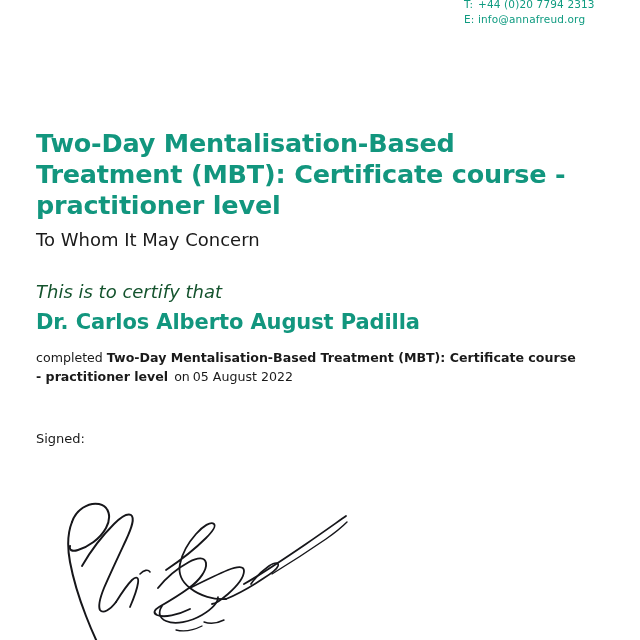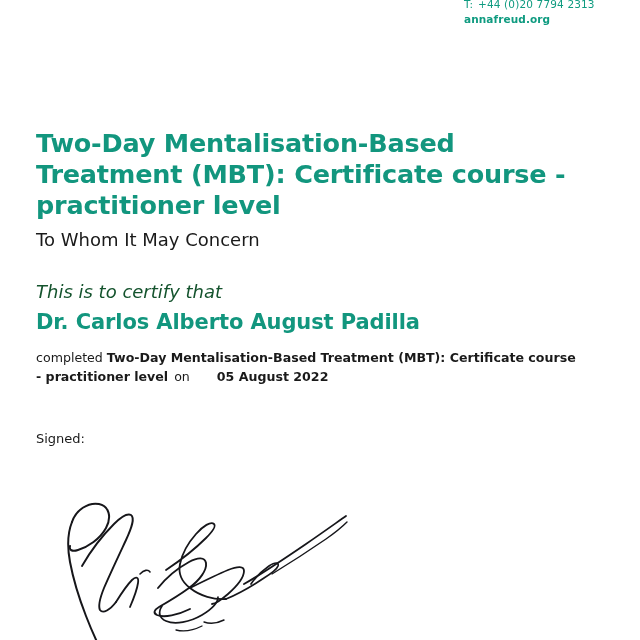--- a/index.html
+++ b/index.html
@@ -102,22 +102,21 @@
     color: #1a1a1a;
   }
   .completed-line .course {
     font-weight: bold;
   }
   .completed-line .conn {
     font-weight: normal;
     padding: 0 3px 0 6px;
   }
   .completed-line .date {
-    font-weight: bold;
-    margin-left: 24px;
+    font-weight: normal;
   }
 
   .signed-label {
     position: absolute;
     top: 430px;
     left: 0;
     font-size: 13px;
     line-height: 17px;
     color: #1a1a1a;
     text-align: center;
@@ -143,21 +142,21 @@
     stroke: #16161a;
     stroke-linecap: round;
     stroke-linejoin: round;
   }
 </style>
 </head>
 <body>
 
 <div class="header-contact">
   <span class="line"><span class="label">T:</span><span>+44 (0)20 7794 2313</span></span>
-  <span class="line site">annafreud.org</span>
+  <span class="line"><span class="label">E:</span><span>info@annafreud.org</span></span>
 </div>
 
 <div class="cert">
 
   <h1 class="cert-title">Two-Day Mentalisation-Based Treatment (MBT): Certificate course - practitioner level</h1>
 
   <div class="to-whom">To Whom It May Concern</div>
 
   <div class="certify-line">This is to certify that</div>
 

